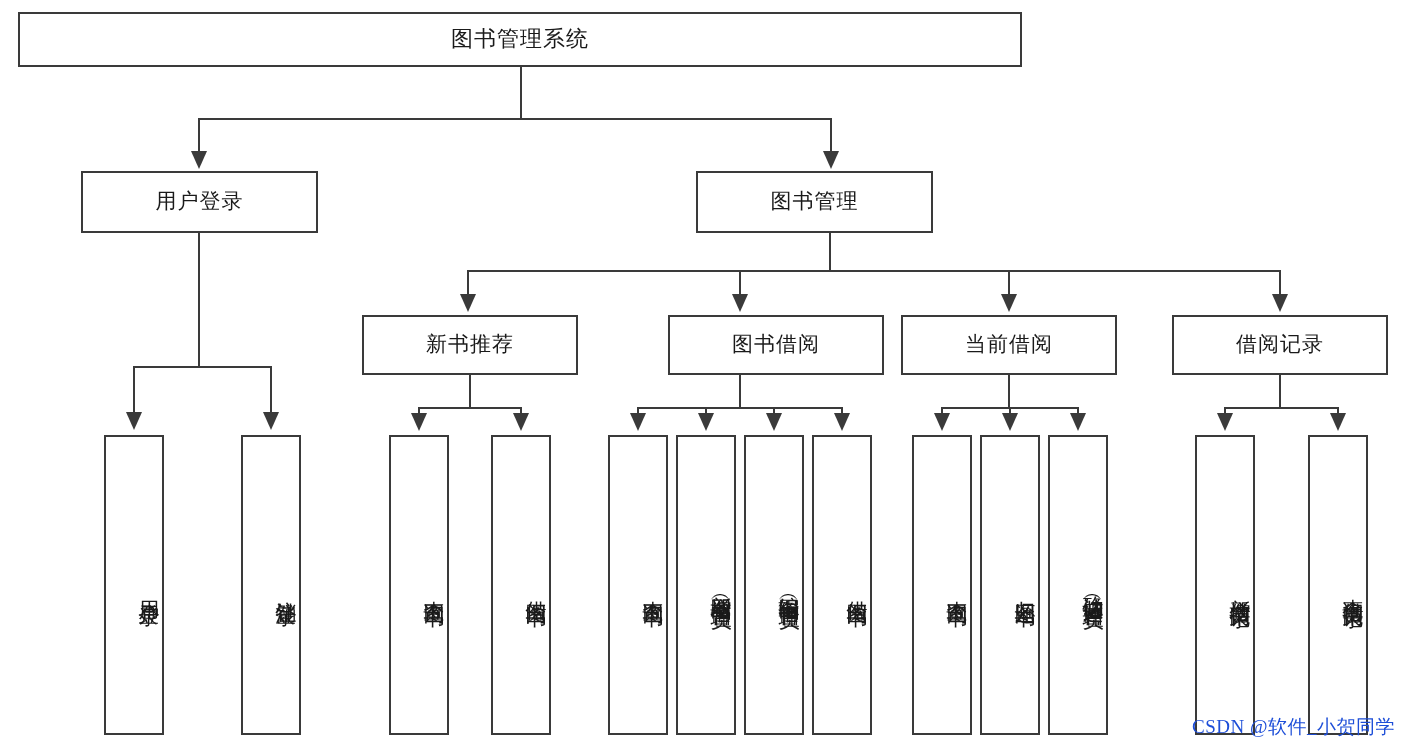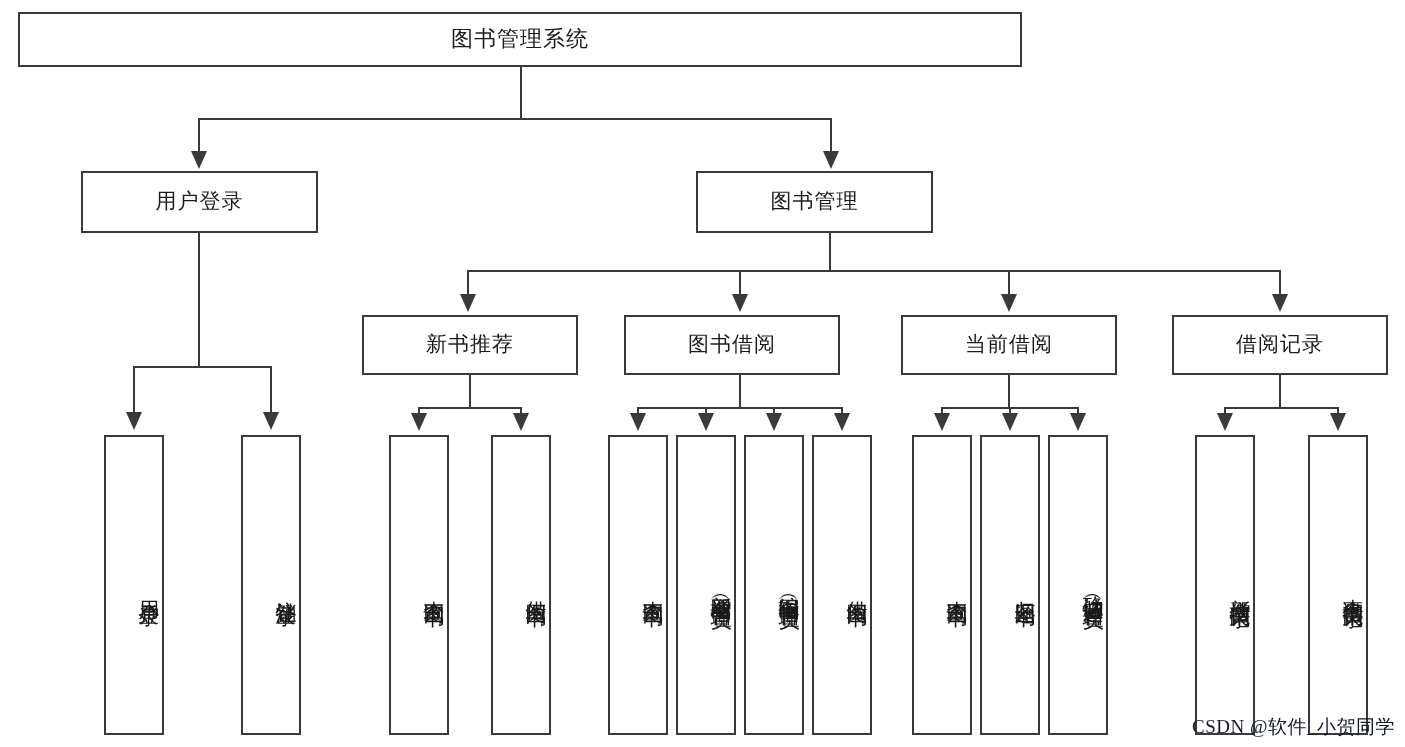--- a/index.html
+++ b/index.html
@@ -59,21 +59,21 @@
     position: absolute;
     width: 0;
     height: 0;
     border-left: 8px solid transparent;
     border-right: 8px solid transparent;
     border-top: 18px solid #3a3a3a;
   }
   .watermark {
     position: absolute;
     font-size: 19px;
-    color: #0f172a;
+    color: #1d4ed8;
     letter-spacing: 0.5px;
     white-space: nowrap;
     text-align: right;
   }
 </style>
 </head>
 <body>
 
 <div id="canvas">
 
@@ -105,21 +105,21 @@
   <div class="conn conn-v" style="left:467px; top:270px; height:26px;"></div>
   <div class="arrow" style="left:460px; top:294px;"></div>
   <div class="conn conn-v" style="left:739px; top:270px; height:26px;"></div>
   <div class="arrow" style="left:732px; top:294px;"></div>
   <div class="conn conn-v" style="left:1008px; top:270px; height:26px;"></div>
   <div class="arrow" style="left:1001px; top:294px;"></div>
   <div class="conn conn-v" style="left:1279px; top:270px; height:26px;"></div>
   <div class="arrow" style="left:1272px; top:294px;"></div>
 
   <div class="node node-h" style="left:362px; top:315px; width:216px; height:60px;">新书推荐</div>
-  <div class="node node-h" style="left:624px; top:315px; width:216px; height:60px;">图书借阅</div>
+  <div class="node node-h" style="left:668px; top:315px; width:216px; height:60px;">图书借阅</div>
   <div class="node node-h" style="left:1172px; top:315px; width:216px; height:60px;">借阅记录</div>
   <div class="node node-h" style="left:901px; top:315px; width:216px; height:60px;">当前借阅</div>
 
   <div class="conn conn-v" style="left:469px; top:375px; height:32px;"></div>
   <div class="conn conn-h" style="left:418px; top:407px; width:103px;"></div>
   <div class="conn conn-v" style="left:418px; top:407px; height:8px;"></div>
   <div class="arrow" style="left:411px; top:413px;"></div>
   <div class="conn conn-v" style="left:520px; top:407px; height:8px;"></div>
   <div class="arrow" style="left:513px; top:413px;"></div>
 

